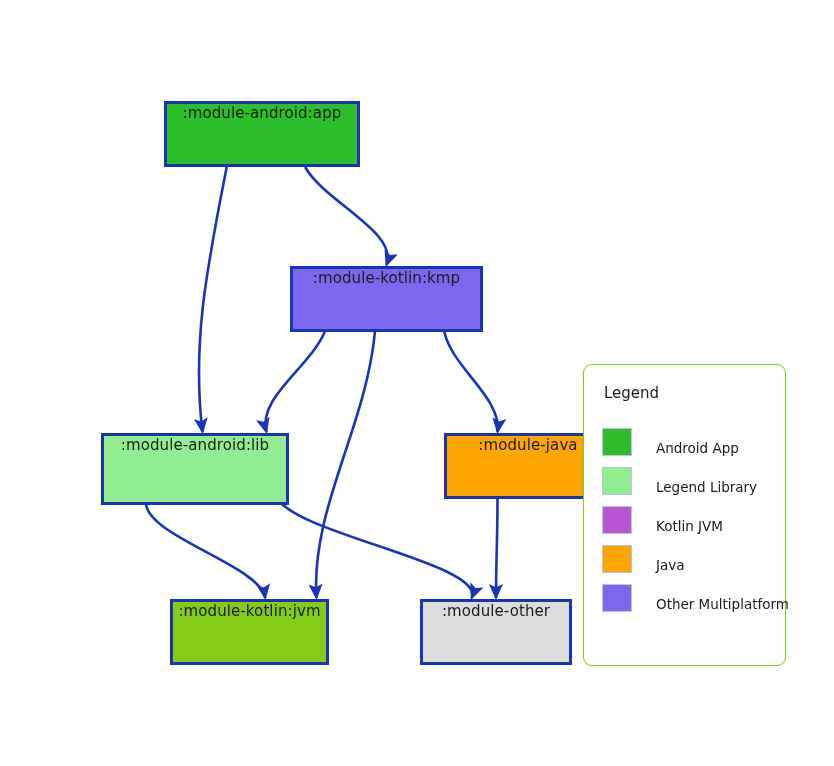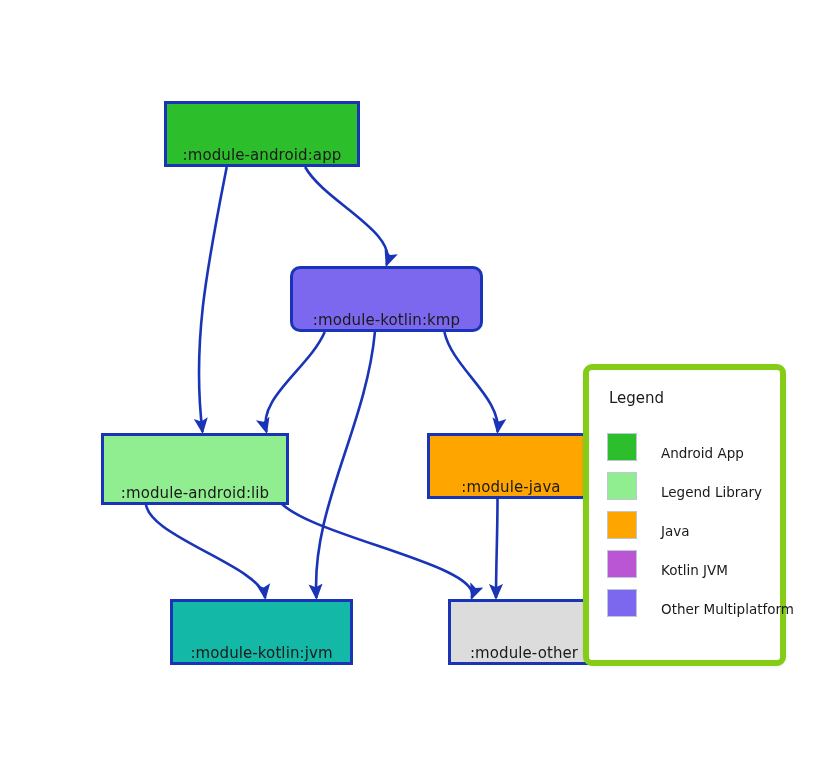--- a/index.html
+++ b/index.html
@@ -26,37 +26,37 @@
     left: 0;
     top: 0;
     width: 834px;
     height: 766px;
   }
   .node {
     position: absolute;
     box-sizing: border-box;
     border: 3px solid #0f766e;
     display: flex;
-    align-items: flex-end;
+    align-items: flex-start;
     justify-content: center;
     color: #1a1a1a;
     font-size: 15px;
     font-family: "DejaVu Sans", sans-serif;
     letter-spacing: 0.1px;
     white-space: nowrap;
   }
   .legend {
     position: absolute;
     left: 583px;
     top: 364px;
     width: 203px;
     height: 302px;
     box-sizing: border-box;
     background: #ffffff;
-    border: 6px solid #84cc16;
+    border: 1px solid #84cc16;
     border-radius: 9px;
     box-shadow: 0 1px 3px rgba(60,60,90,0.09);
     padding: 0;
   }
   .legend-title {
     position: absolute;
     left: 20px;
     top: 19px;
     font-size: 15px;
     color: #1a1a1a;
@@ -109,55 +109,55 @@
         <path d="M146.12,499 C138.32,534.64 260.48,564.34 265.16,598"></path>
         <path d="M277.72,499 C299.92,534.64 485,564.34 471.68,598"></path>
         <path d="M497.5,499 C497.5,534.64 496,564.34 496,598"></path>
       </g>
   </svg>
 
   <div id="node-layer">
       <div class="node" style="left: 164px; top: 101px; width: 196px; height: 66px; background: rgb(45, 190, 44); border-color: rgb(26, 52, 184);">
         <span>:module-android:app</span>
       </div>
-      <div class="node" style="left: 290px; top: 266px; width: 193px; height: 66px; background: rgb(123, 104, 238); border-color: rgb(26, 52, 184); border-radius: 10px;">
+      <div class="node" style="left: 290px; top: 266px; width: 193px; height: 66px; background: rgb(123, 104, 238); border-color: rgb(26, 52, 184);">
         <span>:module-kotlin:kmp</span>
       </div>
       <div class="node" style="left: 101px; top: 433px; width: 188px; height: 72px; background: rgb(144, 238, 144); border-color: rgb(26, 52, 184);">
         <span>:module-android:lib</span>
       </div>
-      <div class="node" style="left: 427px; top: 433px; width: 168px; height: 66px; background: rgb(255, 165, 0); border-color: rgb(26, 52, 184);">
+      <div class="node" style="left: 444px; top: 433px; width: 168px; height: 66px; background: rgb(255, 165, 0); border-color: rgb(26, 52, 184);">
         <span>:module-java</span>
       </div>
-      <div class="node" style="left: 170px; top: 599px; width: 183px; height: 66px; background: #14b8a6; border-color: rgb(26, 52, 184);">
+      <div class="node" style="left: 170px; top: 599px; width: 159px; height: 66px; background: #84cc16; border-color: rgb(26, 52, 184);">
         <span>:module-kotlin:jvm</span>
       </div>
-      <div class="node" style="left: 420px; top: 599px; width: 152px; height: 66px; background: rgb(220, 220, 220); border-color: rgb(26, 52, 184); margin-left: 28px;">
+      <div class="node" style="left: 420px; top: 599px; width: 152px; height: 66px; background: rgb(220, 220, 220); border-color: rgb(26, 52, 184);">
         <span>:module-other</span>
       </div>
     </div>
 
   <div class="legend">
     <div class="legend-title">Legend</div>
     <div class="legend-items" id="legend-items">
         <div class="legend-row">
           <div class="legend-swatch" style="background: rgb(45, 190, 44);"></div>
           <div class="legend-label">Android App</div>
         </div>
         <div class="legend-row">
           <div class="legend-swatch" style="background: rgb(144, 238, 144);"></div>
           <div class="legend-label">Legend Library</div>
         </div>
         <div class="legend-row">
+          <div class="legend-swatch" style="background: rgb(186, 85, 211);"></div>
+          <div class="legend-label">Kotlin JVM</div>
+        </div>
+        <div class="legend-row">
           <div class="legend-swatch" style="background: rgb(255, 165, 0);"></div>
           <div class="legend-label">Java</div>
-        </div>
-        <div class="legend-row">
-          <div class="legend-swatch" style="background: rgb(186, 85, 211);"></div>
-          <div class="legend-label">Kotlin JVM</div>
         </div>
         <div class="legend-row">
           <div class="legend-swatch" style="background: rgb(123, 104, 238);"></div>
           <div class="legend-label">Other Multiplatform</div>
         </div>
       </div>
   </div>
 
 </div>
 

